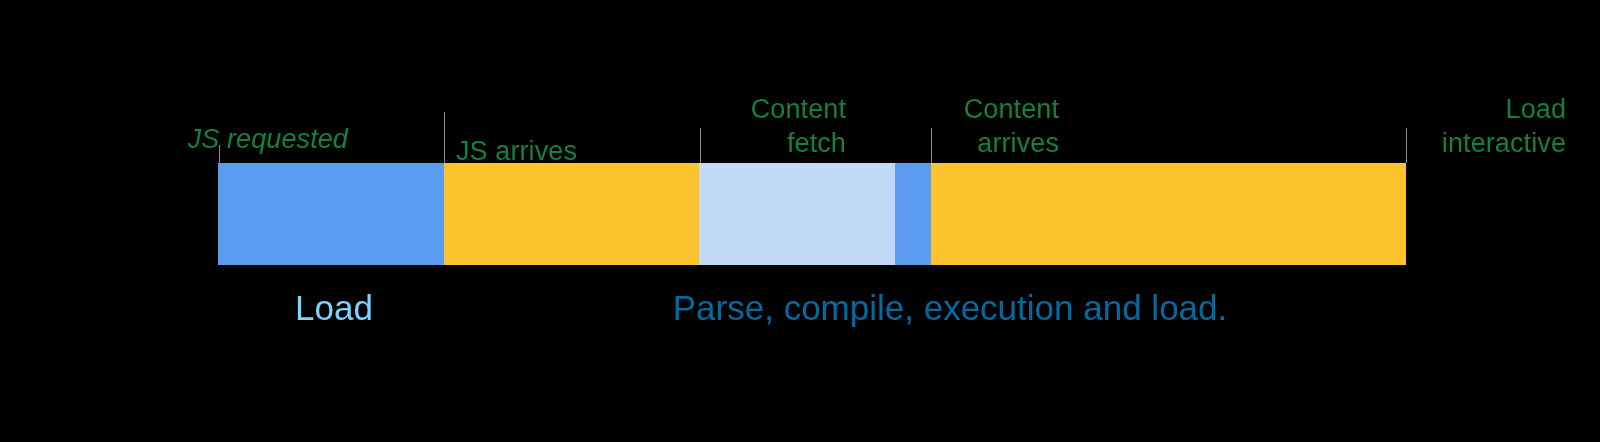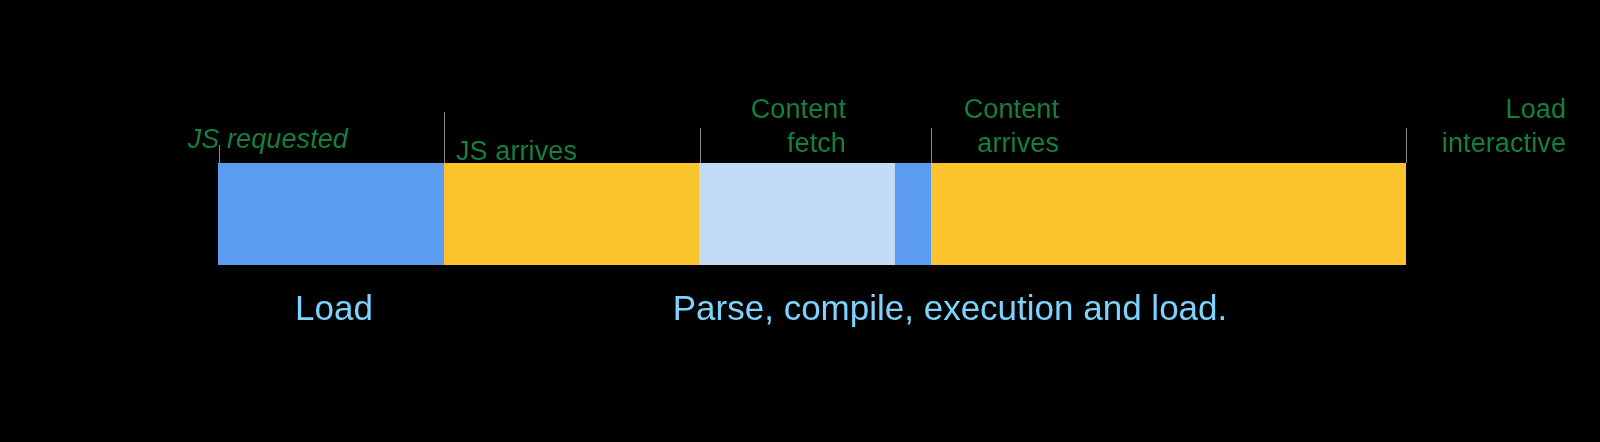--- a/index.html
+++ b/index.html
@@ -89,15 +89,15 @@
 
   <div id="bar" style="left: 218px; top: 163px; width: 1188px; height: 102px;">
     <div class="seg" style="background: rgb(91, 155, 240); width: 226px;"></div>
     <div class="seg" style="background: rgb(251, 196, 44); width: 255px;"></div>
     <div class="seg" style="background: rgb(195, 218, 247); width: 196px;"></div>
     <div class="seg" style="background: rgb(91, 155, 240); width: 36px;"></div>
     <div class="seg" style="background: rgb(251, 196, 44); width: 475px;"></div>
   </div>
 
   <div class="caption" style="left: 334px; top: 288px; color: #7dd3fc; text-align: center;">Load</div>
-  <div class="caption" style="left: 950px; top: 288px; color: #7dd3fc;">Parse, compile, execution and load.</div>
+  <div class="caption" style="left: 950px; top: 288px; color: #0369a1;">Parse, compile, execution and load.</div>
 
 </div>
 
 </body></html>

